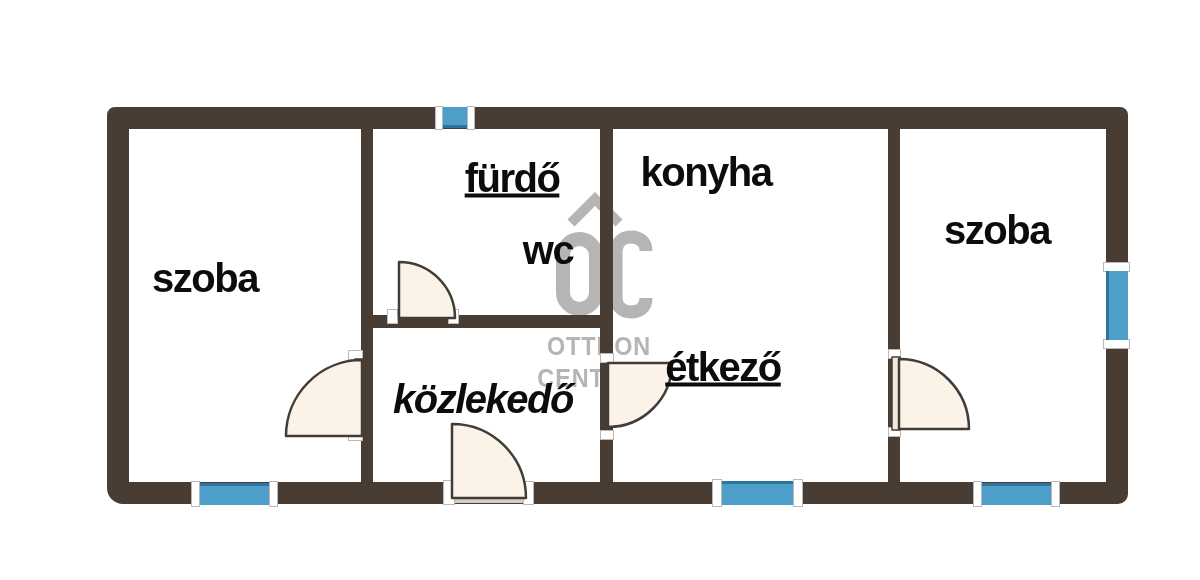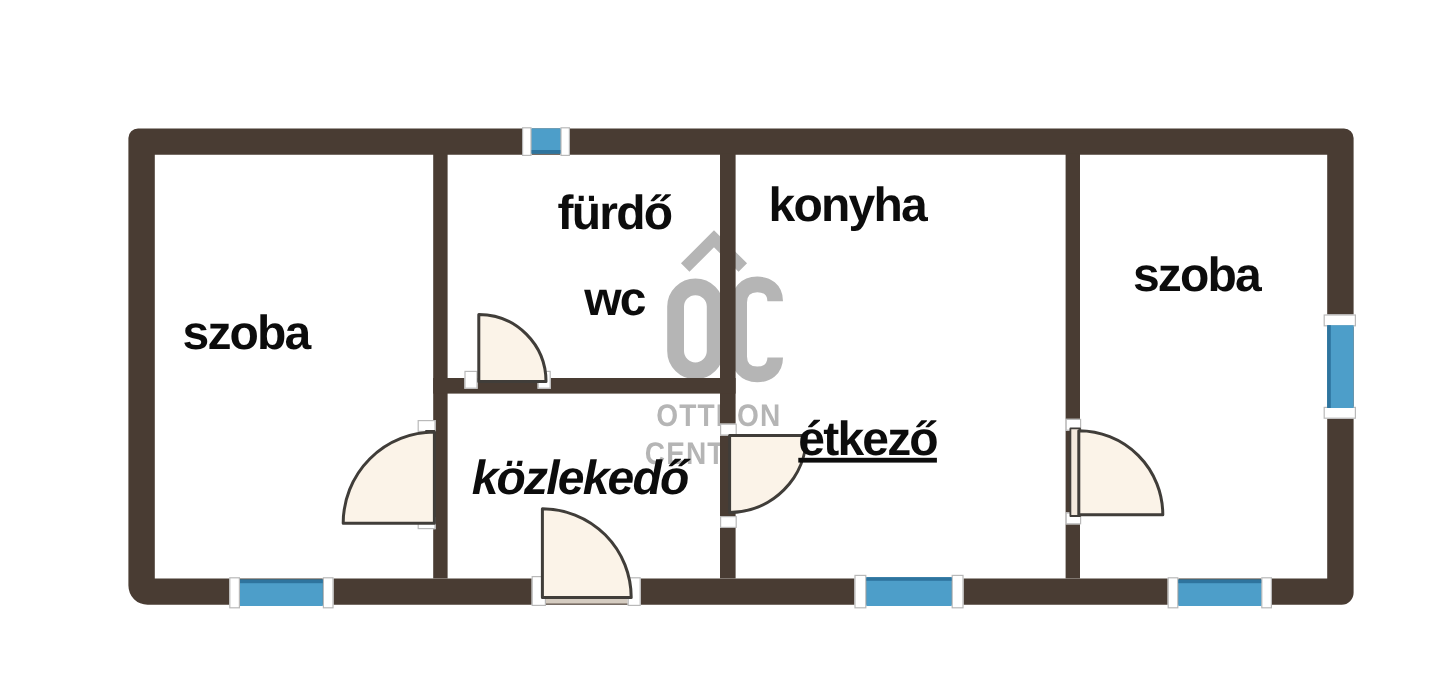--- a/index.html
+++ b/index.html
@@ -90,18 +90,18 @@
     <path d="M362,436 L362,360 A76,76 0 0 0 286,436 Z"></path>
     <path d="M399,318 L399,262 A56,56 0 0 1 455,318 Z"></path>
     <path d="M452,498 L452,424 A74,74 0 0 1 526,498 Z"></path>
     <path d="M608,363 L672,363 A64,64 0 0 1 608,427 Z"></path>
     <rect x="892" y="357" width="8" height="73" fill="#f3e9dd" stroke-width="1.5"></rect>
     <path d="M899,429 L899,359 A70,70 0 0 1 969,429 Z"></path>
   </g>
 </svg>
 
 <div class="abs room-label" style="left:205px;top:278px;">szoba</div>
-<div class="abs room-label" style="left:512px;top:178px;">fürdő</div>
-<div class="abs room-label" style="left:512px;top:250px;">wc</div>
+<div class="abs room-label" style="left:512px;top:178px;text-decoration:underline;">fürdő</div>
+<div class="abs room-label" style="left:548px;top:250px;">wc</div>
 <div class="abs room-label" style="left:706px;top:172px;">konyha</div>
 <div class="abs room-label" style="left:723px;top:367px;text-decoration:underline;">étkező</div>
 <div class="abs room-label" style="left:483px;top:399px;font-style:italic;">közlekedő</div>
 <div class="abs room-label" style="left:997px;top:230px;">szoba</div>
 
 </body></html>

